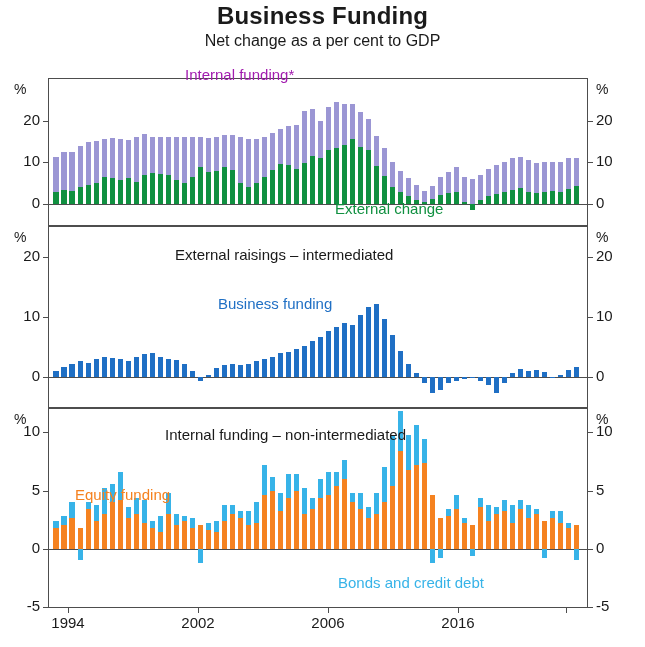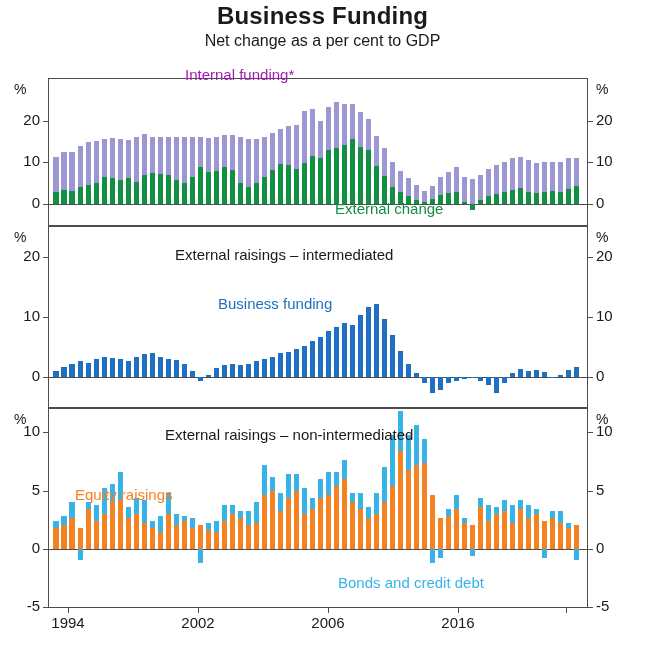--- a/index.html
+++ b/index.html
@@ -422,22 +422,22 @@
       <div class="tick-label tick-left" style="left: 4px; top: 422.294px; width: 36px;">10</div>
       <div class="tick-label tick-right" style="left: 596px; top: 422.294px;">10</div>
       <div class="tickmark" style="left: 43px; width: 5px; top: 432.294px;"></div>
       <div class="tickmark" style="left: 588px; width: 5px; top: 432.294px;"></div>
       <div class="tick-label pct" style="left: 14px; top: 411px;">%</div>
       <div class="tick-label pct" style="left: 596px; top: 411px;">%</div>
       <div class="anno" style="left: 185px; top: 66px; color: #a21caf;">Internal funding*</div>
       <div class="anno" style="left: 335px; top: 200px; color: rgb(16, 144, 64);">External change</div>
       <div class="anno" style="left: 175px; top: 246px; color: rgb(26, 26, 26);">External raisings – intermediated</div>
       <div class="anno" style="left: 218px; top: 295px; color: rgb(31, 111, 196);">Business funding</div>
-      <div class="anno" style="left: 165px; top: 426px; color: rgb(26, 26, 26);">External raisings – non-intermediated</div>
-      <div class="anno" style="left: 75px; top: 486px; color: rgb(245, 130, 32);">Equity raisings</div>
+      <div class="anno" style="left: 165px; top: 426px; color: rgb(26, 26, 26);">Internal funding – non-intermediated</div>
+      <div class="anno" style="left: 75px; top: 486px; color: rgb(245, 130, 32);">Equity funding</div>
       <div class="anno" style="left: 338px; top: 574px; color: rgb(55, 179, 232);">Bonds and credit debt</div>
       <div class="xlabel" style="left: 38px; top: 614px;">1994</div>
       <div class="xtick" style="left: 68px; top: 608px; height: 5px;"></div>
       <div class="xlabel" style="left: 168px; top: 614px;">2002</div>
       <div class="xtick" style="left: 198px; top: 608px; height: 5px;"></div>
       <div class="xlabel" style="left: 298px; top: 614px;">2006</div>
       <div class="xtick" style="left: 328px; top: 608px; height: 5px;"></div>
       <div class="xlabel" style="left: 428px; top: 614px;">2016</div>
       <div class="xtick" style="left: 458px; top: 608px; height: 5px;"></div>
       <div class="xlabel" style="left: 536px; top: 614px; margin-top: 32px;">2014</div>

